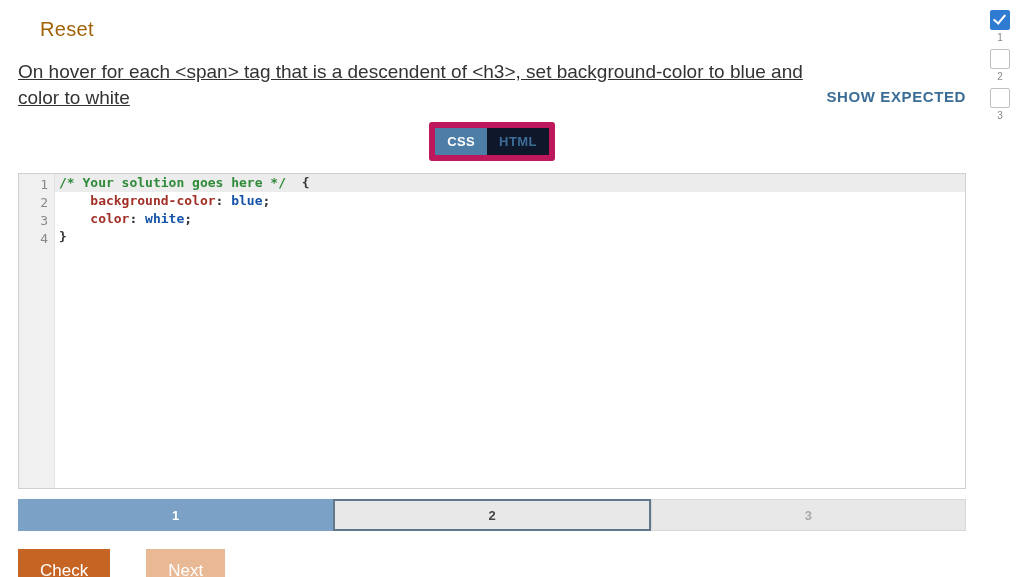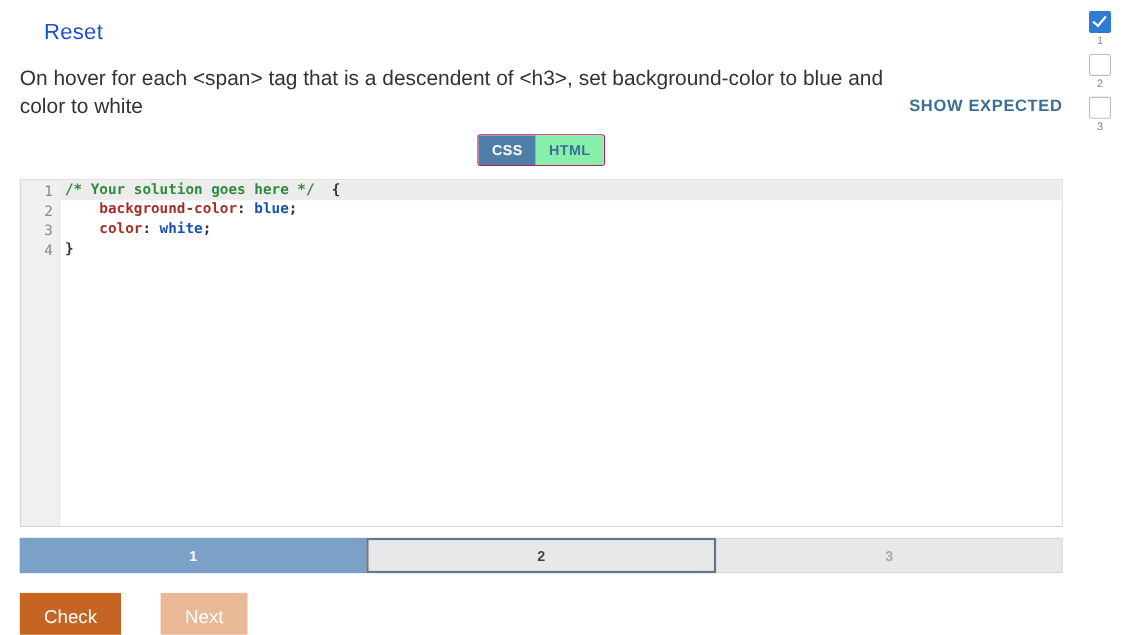--- a/index.html
+++ b/index.html
@@ -20,66 +20,67 @@
   }
   .sidebar {
     width: 40px;
     padding: 10px 8px 0 0;
     display: flex;
     flex-direction: column;
     align-items: center;
     gap: 6px;
   }
   .reset-link {
-    color: #1d4ed8;
+    color: #a16207;
     font-size: 20px;
     font-weight: 400;
     margin-left: 22px;
     cursor: pointer;
     letter-spacing: 0.3px;
   }
   .prompt-row {
     display: flex;
     align-items: center;
     justify-content: space-between;
     margin-top: 18px;
     gap: 10px;
   }
   .prompt-text {
     font-size: 19px;
     color: #333;
     line-height: 1.35;
+    text-decoration: underline;
   }
   .show-expected {
     color: #3b6d96;
     font-weight: 700;
     font-size: 15px;
     letter-spacing: 0.6px;
     cursor: pointer;
     white-space: nowrap;
     margin-top: 24px;
   }
   .tab-row {
     display: flex;
     justify-content: center;
     margin-top: 12px;
   }
   .tab-group {
     display: flex;
-    border: 1px solid #be185d;
+    border: 6px solid #be185d;
     border-radius: 3px;
     overflow: hidden;
   }
   .tab {
     font-size: 13px;
     font-weight: 700;
     letter-spacing: 0.4px;
     padding: 6px 12px;
     cursor: pointer;
-    background: #86efac;
+    background: #0f172a;
     color: #3b6d96;
     border: none;
   }
   .tab.active {
     background: #4d7ea8;
     color: #fff;
   }
   .editor-wrap {
     margin-top: 12px;
     border: 1px solid #d0d0d0;

